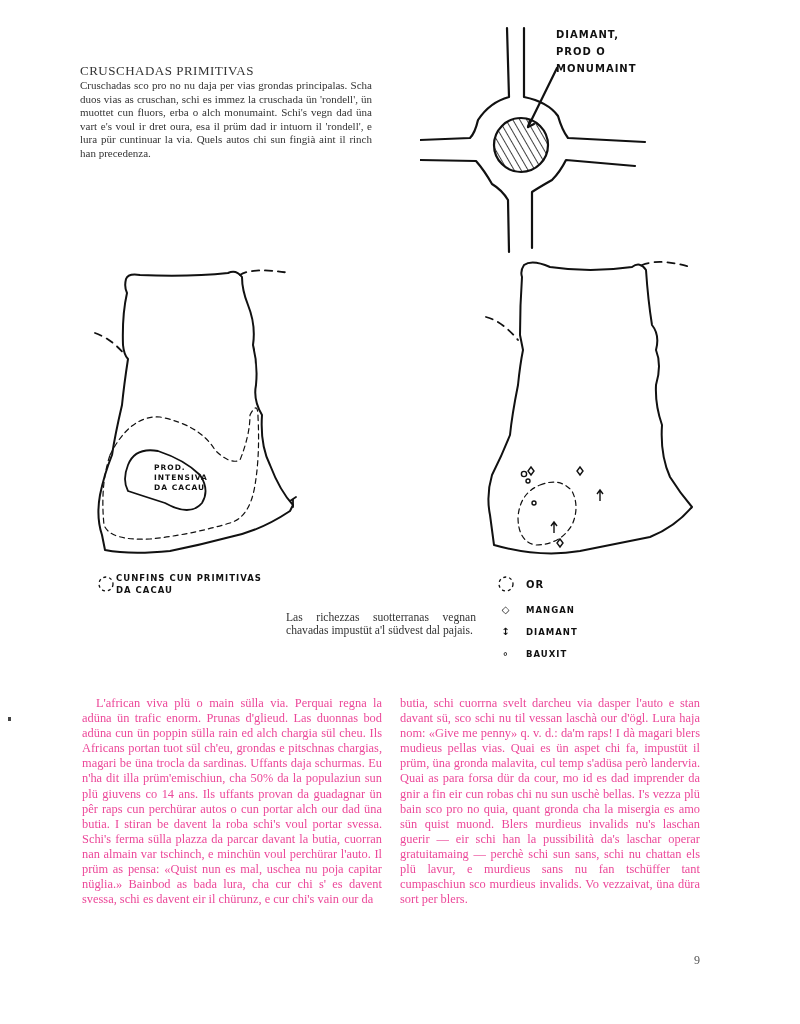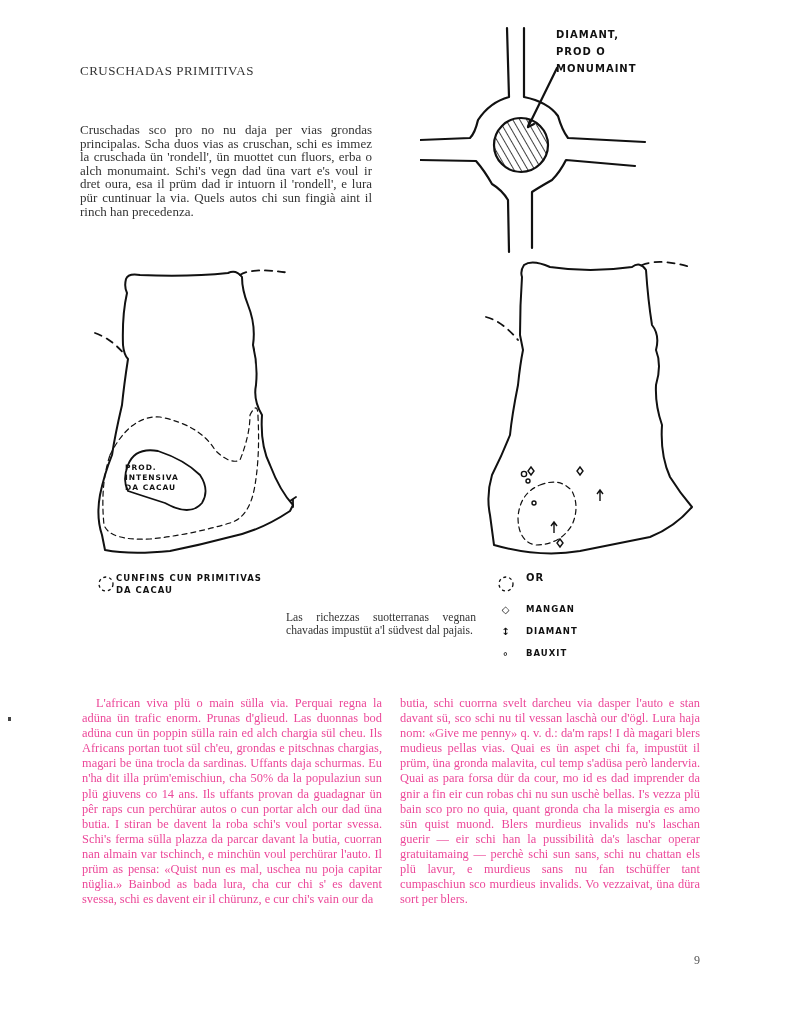--- a/index.html
+++ b/index.html
@@ -2,33 +2,33 @@
 <html><head>
 <meta charset="utf-8">
 <style>
   html, body { margin: 0; padding: 0; background: #ffffff; }
   body { width: 800px; height: 1024px; position: relative; overflow: hidden; color: #2a2a2a; }
   .serif { font-family: "Liberation Serif", "DejaVu Serif", serif; }
   .hand { font-family: "DejaVu Sans", sans-serif; font-weight: bold; letter-spacing: 1px; color: #111; }
   .abs { position: absolute; }
 
   #intro-title { left: 80px; top: 63px; font-size: 13px; letter-spacing: 0.5px; color: #333; text-align: center; }
-  #intro-text { left: 80px; top: 79px; width: 292px; font-size: 13px; line-height: 13.6px; text-align: justify; color: #333; margin-top: 44px; }
+  #intro-text { left: 80px; top: 79px; width: 292px; font-size: 11px; line-height: 13.6px; text-align: justify; color: #333; }
 
   #roundabout { left: 420px; top: 20px; width: 240px; height: 240px; }
   #roundabout-label { left: 556px; top: 26px; font-size: 10px; line-height: 17px; }
 
   #map-left { left: 90px; top: 255px; width: 220px; height: 310px; }
-  #map-left-inner-label { left: 125px; top: 463px; font-size: 7.5px; line-height: 10px; }
+  #map-left-inner-label { left: 125px; top: 463px; font-size: 7.5px; line-height: 10px; padding-left: 29px; }
   #legend-left { left: 98px; top: 572px; }
   #legend-left .lbl { position: absolute; left: 18px; top: 0; font-size: 8.5px; line-height: 12px; white-space: nowrap; }
 
   #map-right { left: 480px; top: 255px; width: 220px; height: 310px; }
   #legend-right { left: 498px; top: 572px; width: 120px; }
-  .leg-row { position: absolute; left: 0; font-size: 8.5px; display: flex; align-items: flex-start; white-space: nowrap; }
+  .leg-row { position: absolute; left: 0; font-size: 8.5px; display: flex; align-items: center; white-space: nowrap; }
   .leg-sym { width: 16px; display: inline-block; text-align: center; margin-right: 12px; font-size: 10px; }
 
   #caption { left: 286px; top: 611px; width: 190px; font-size: 11.6px; line-height: 13px; text-align: justify; color: #333; }
 
   .col { top: 696px; width: 300px; font-size: 12.4px; line-height: 15.1px; text-align: justify; color: #ec4899; }
   #col-left { left: 82px; text-indent: 14px; }
   #col-right { left: 400px; }
 
   #page-number { left: 694px; top: 953px; font-size: 12px; color: #555; }
   #margin-mark { left: 8px; top: 717px; width: 3px; height: 4px; background: #444; }

